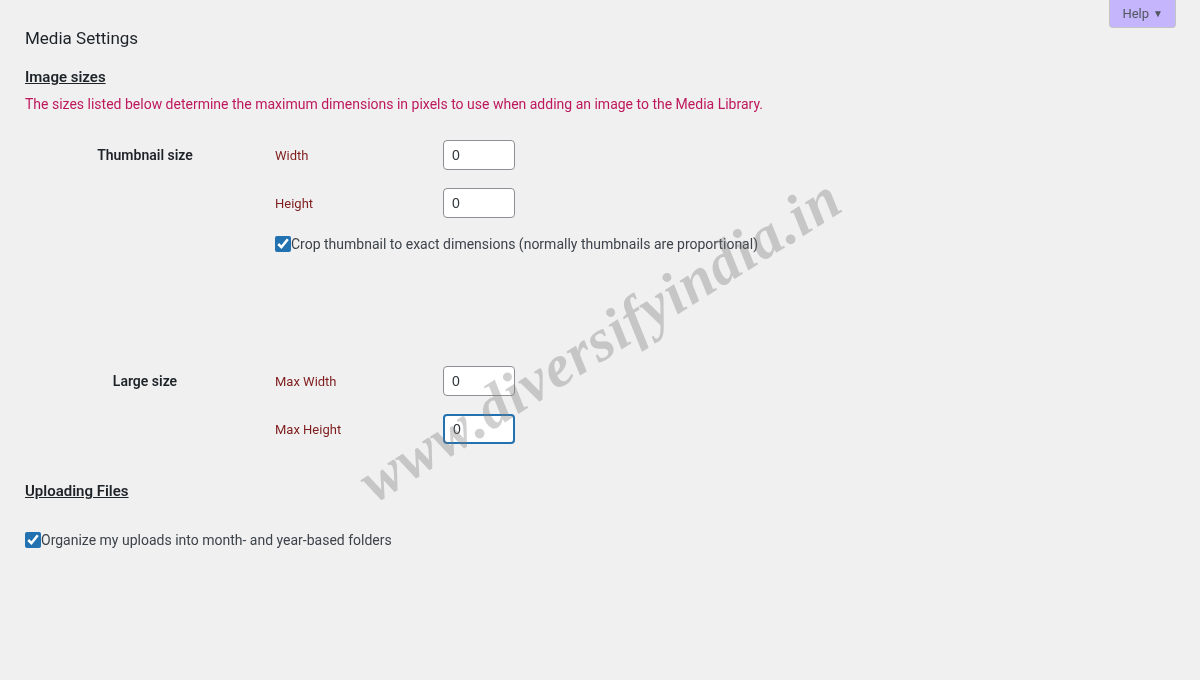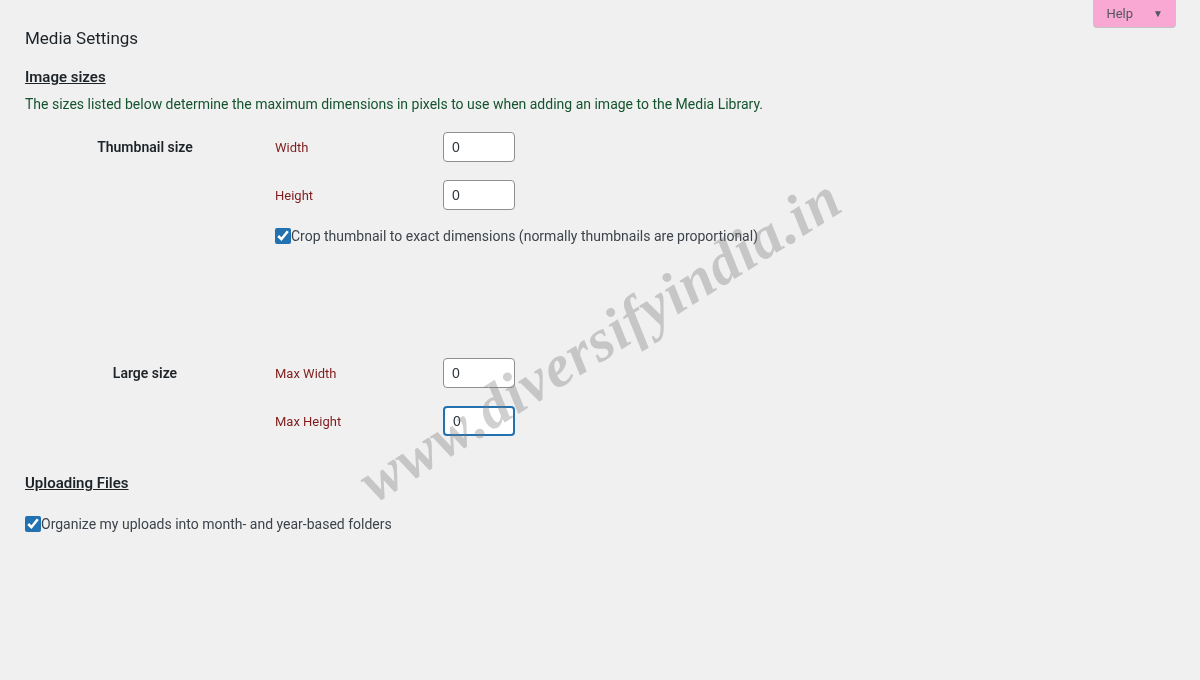--- a/index.html
+++ b/index.html
@@ -13,51 +13,51 @@
       position: relative;
       overflow: hidden;
     }
     .wrap {
       padding: 10px 25px 25px 25px;
     }
     .help-tab {
       position: absolute;
       top: 0;
       right: 24px;
-      background: #f9a8d4;
+      background: #c4b5fd;
       border: 1px solid #c3c4c7;
       border-top: none;
       border-radius: 0 0 4px 4px;
       padding: 6px 12px;
       font-size: 13px;
       color: #50575e;
       cursor: pointer;
       display: flex;
       align-items: center;
-      gap: 20px;
+      gap: 4px;
     }
     .help-tab .arrow { font-size: 10px; }
     h1 {
       font-size: 17px;
       font-weight: 400;
       color: #1d2327;
       margin: 18px 0 20px 0;
       padding: 0;
     }
     h2 {
       font-size: 15px;
       font-weight: 600;
       color: #1d2327;
       margin-bottom: 10px;
       text-decoration: underline;
     }
     p.desc {
       font-size: 14px;
-      color: #14532d;
-      margin-bottom: 12px;
+      color: #be185d;
+      margin-bottom: 20px;
     }
     table.form-table {
       width: 100%;
       border-collapse: collapse;
     }
     table.form-table th {
       text-align: center;
       font-weight: 600;
       font-size: 14px;
       color: #1d2327;
@@ -106,21 +106,21 @@
     }
     input[type="checkbox"] {
       width: 16px;
       height: 16px;
       accent-color: #2271b1;
       cursor: pointer;
     }
     .spacer-lg { height: 28px; }
     .upload-section h2 {
       margin-top: 12px;
-      margin-bottom: 24px;
+      margin-bottom: 32px;
     }
     .watermark {
       position: absolute;
       top: 50%;
       left: 50%;
       transform: translate(-50%, -50%) rotate(-32deg);
       font-size: 60px;
       font-weight: 700;
       font-style: italic;
       color: rgba(120, 120, 120, 0.35);

